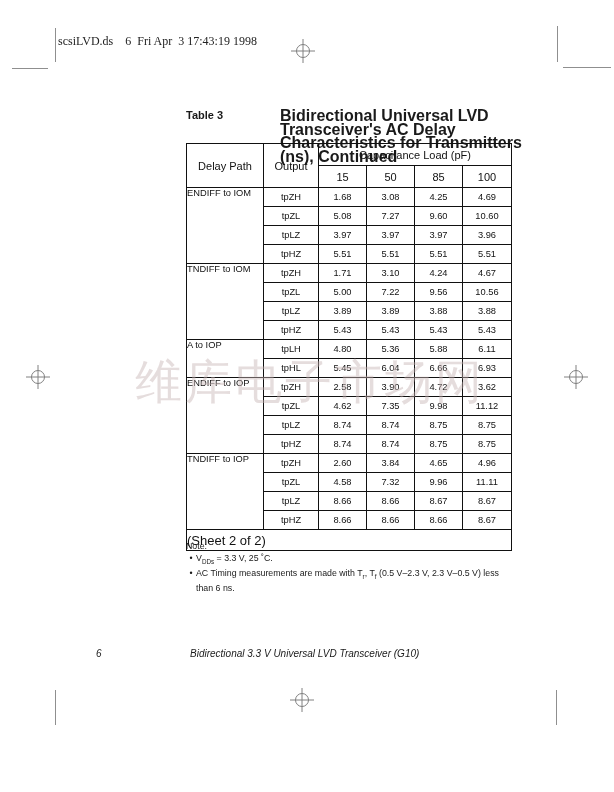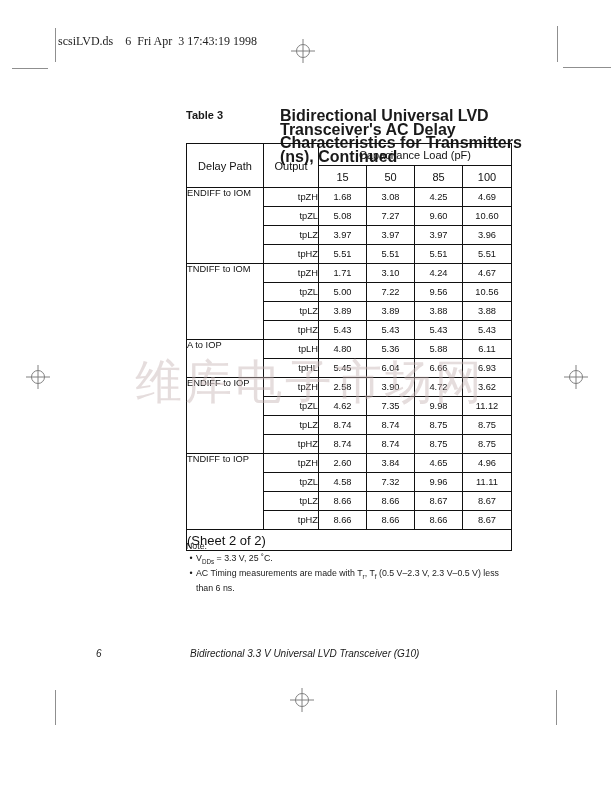--- a/index.html
+++ b/index.html
@@ -27,21 +27,21 @@
     font-size:9.3px; color:#111;
     border:1.5px solid #111;
   }
   table.data th, table.data td { border:1px solid #111; padding:0; }
   table.data th { font-weight:normal; font-size:11px; }
   tr.h1 th, tr.h2 th { height:21px; text-align:center; vertical-align:middle; }
   th.dp-h { text-align:left; vertical-align:bottom; padding:0 0 6px 6px; }
   th.out-h { vertical-align:bottom; padding-bottom:6px; }
   tr.body td { height:18px; }
   td.dp { text-align:left; vertical-align:top; padding:4px 0 0 6px; white-space:nowrap; }
-  td.out { text-align:right; vertical-align:middle; }
+  td.out { text-align:center; vertical-align:middle; }
   td.num { text-align:center; vertical-align:middle; }
   td.sheet { height:20px; text-align:left; vertical-align:middle; padding-left:6px; font-size:13px; }
   
   .note-block { position:absolute; left:186px; top:541px; font-size:8.8px; line-height:10.8px; color:#1a1a1a; width:340px; }
   .note-row { display:flex; align-items:flex-start; margin-top:1px; }
   .bullet { width:10px; text-align:center; flex:0 0 10px; }
   sub.sm { font-size:6.3px; }
   
   .footer-num { position:absolute; left:96px; top:648px; font-style:italic; font-size:10px; }
   .footer-title { position:absolute; left:190px; top:648px; font-style:italic; font-size:10px; }

